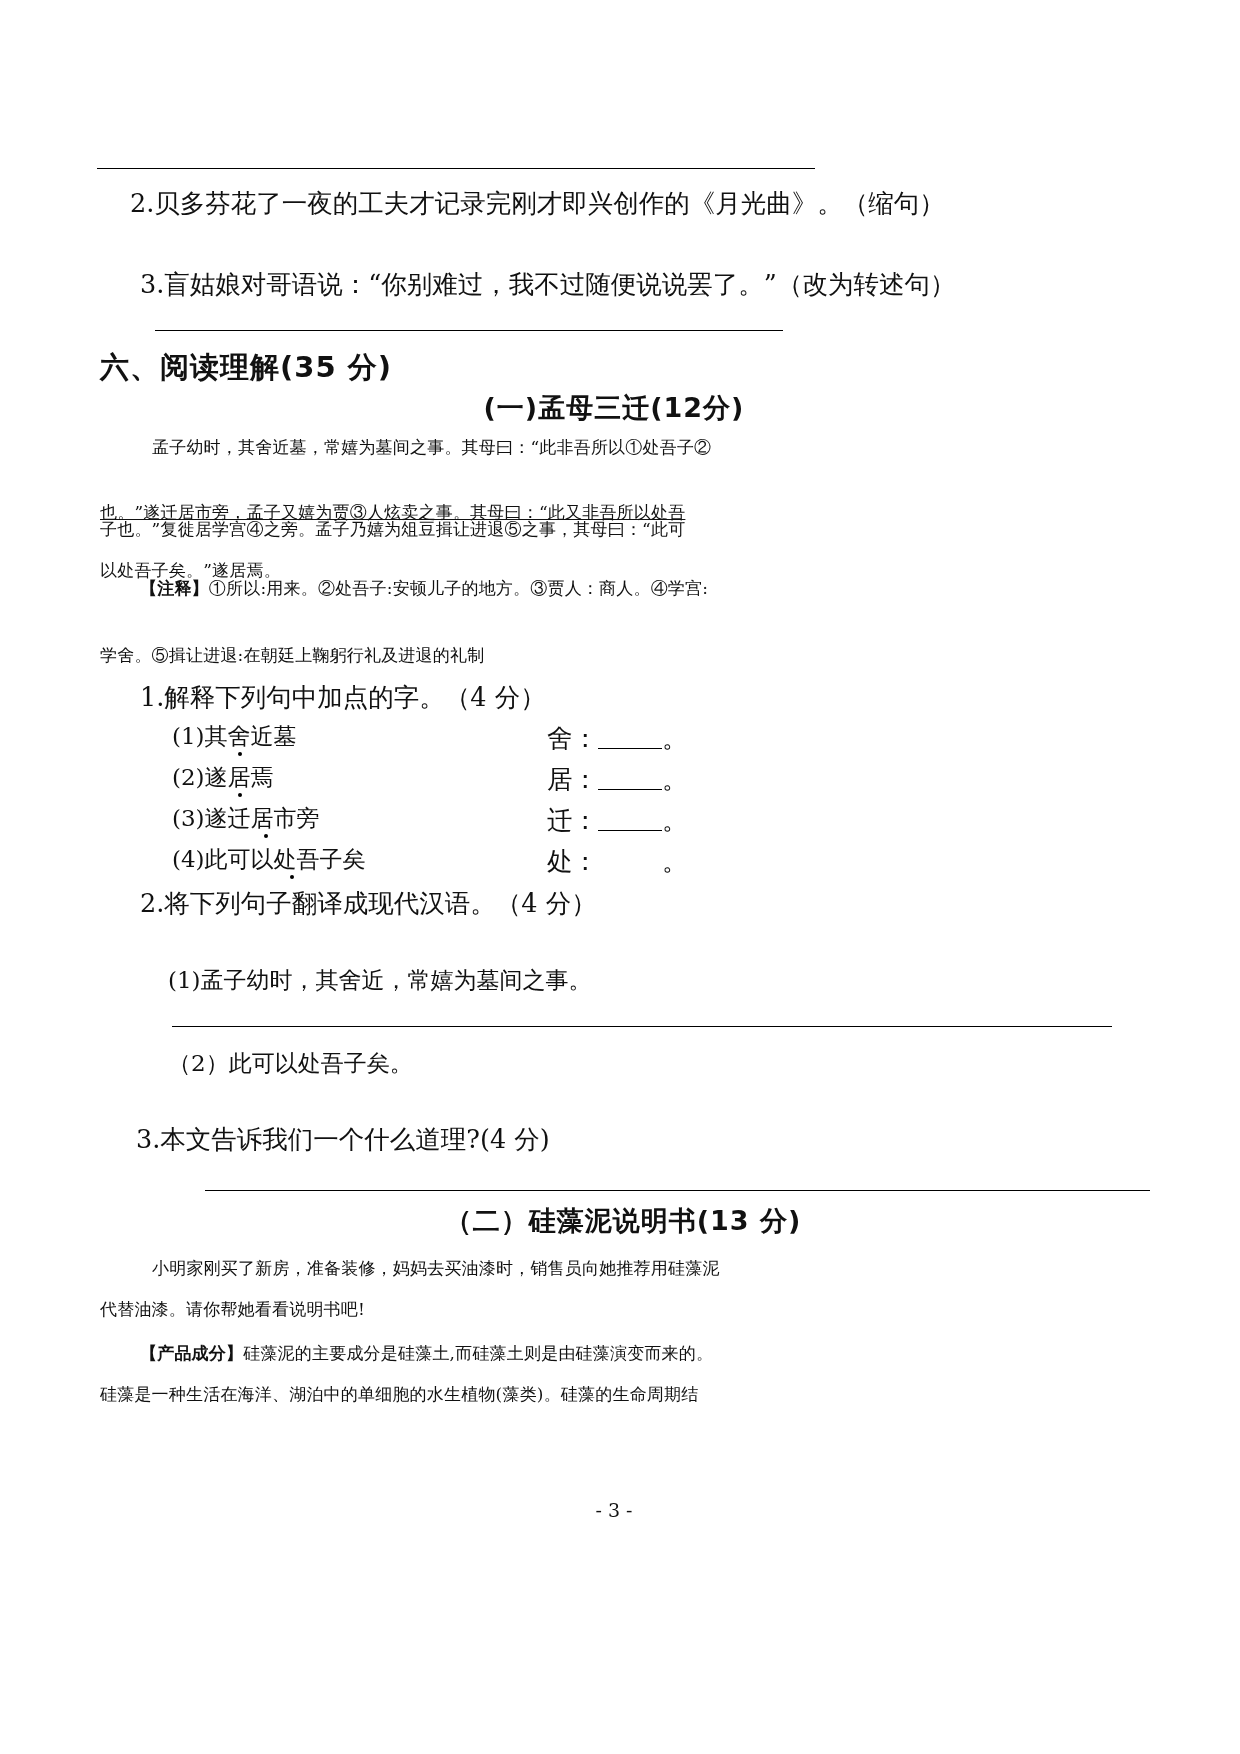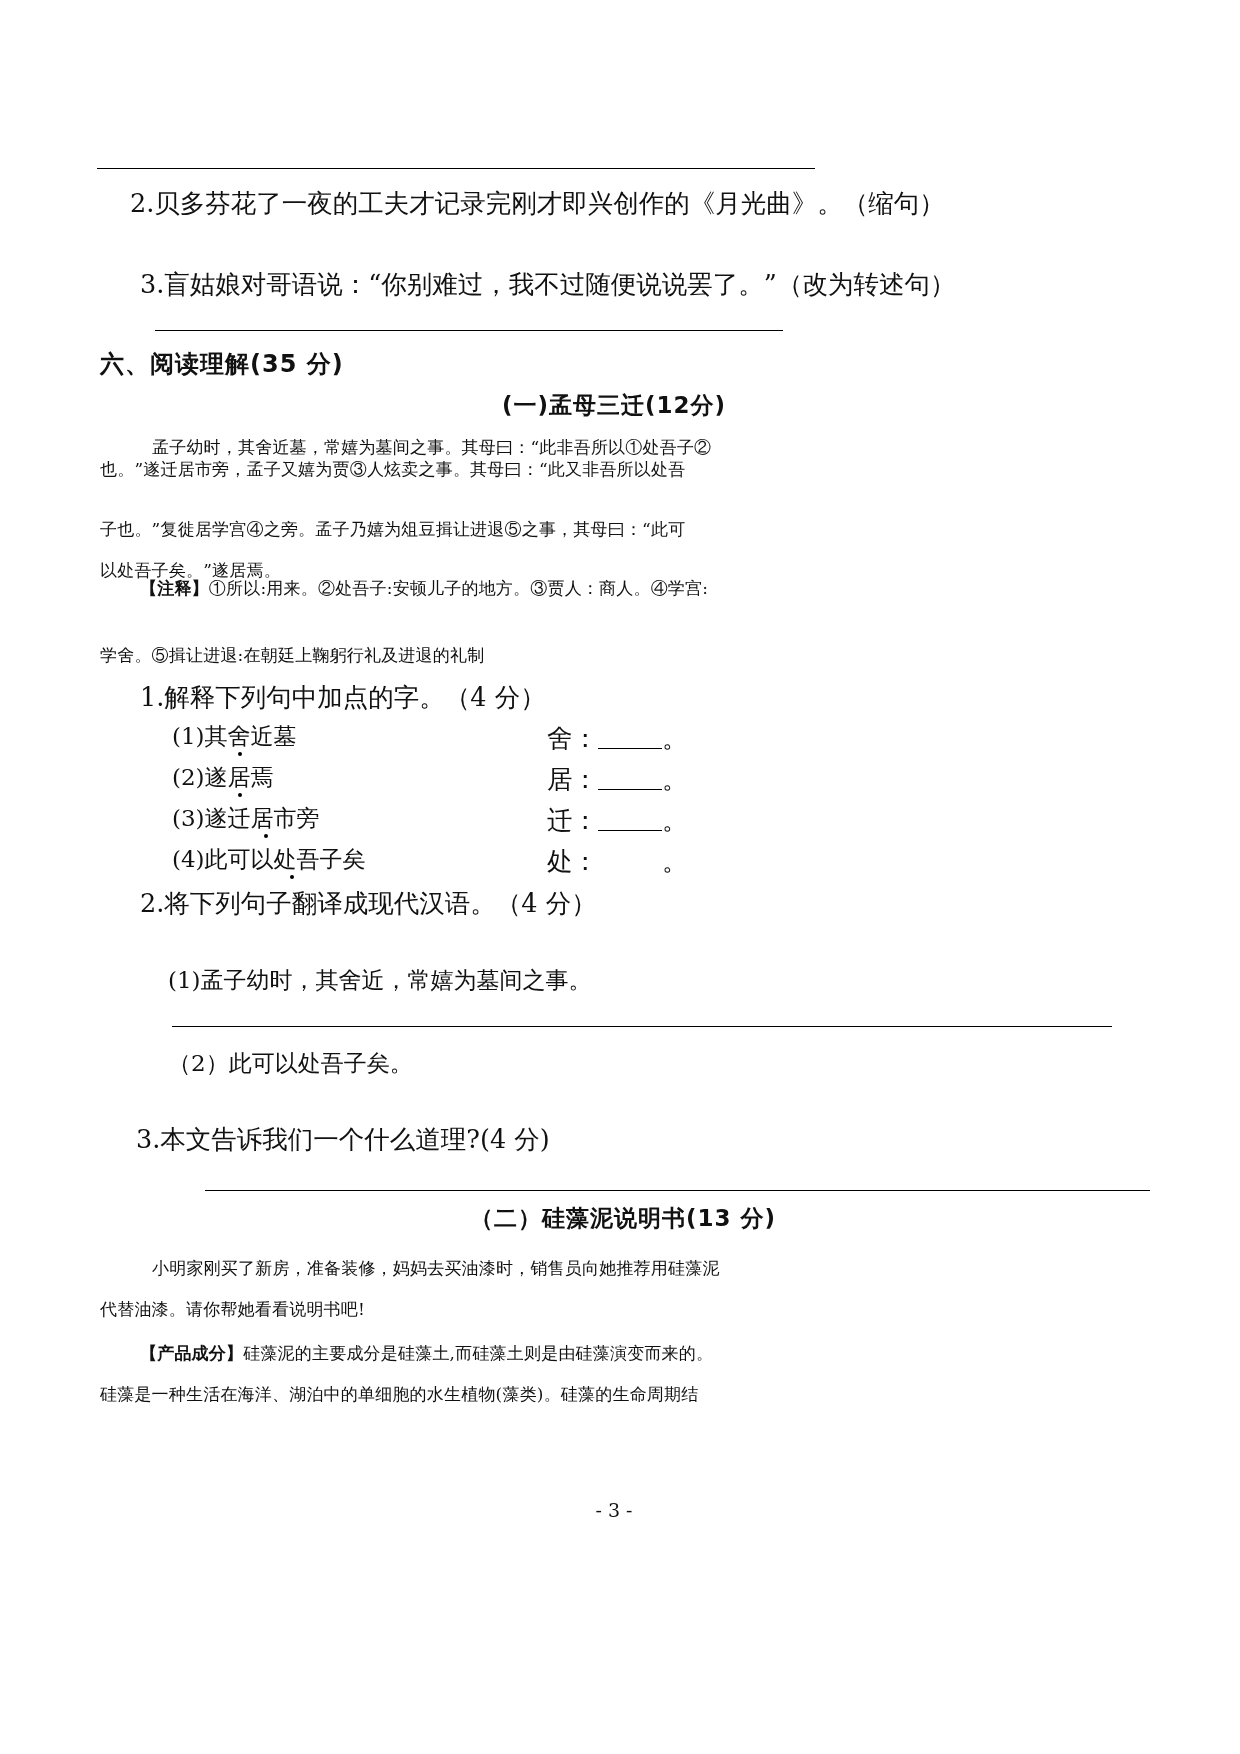--- a/index.html
+++ b/index.html
@@ -29,30 +29,30 @@
     position: absolute;
     border-bottom: 1.6px solid #000;
     height: 0;
   }
 
   
   .sec-heading {
     position: absolute;
     font-family: "DejaVu Sans", "Liberation Sans", sans-serif;
     font-weight: bold;
-    font-size: 24px;
+    font-size: 29px;
     letter-spacing: 1px;
   }
   .sub-title {
     position: absolute;
     width: 100%;
     text-align: center;
     font-family: "DejaVu Sans", "Liberation Sans", sans-serif;
     font-weight: bold;
-    font-size: 23px;
+    font-size: 27px;
     letter-spacing: 1px;
   }
   .q {
     position: absolute;
     font-size: 25.5px;
     white-space: pre;
   }
   .sub-q {
     position: absolute;
     font-size: 23px;
@@ -100,21 +100,21 @@
 
   <div class="q" style="left:140px; top:267px;">3.盲姑娘对哥语说：“你别难过，我不过随便说说罢了。”（改为转述句）</div>
 
   <div class="rule" style="left:155px; top:330px; width:628px;"></div>
 
   <div class="sec-heading" style="left:100px; top:348px;">六、阅读理解(35 分)</div>
 
   <div class="sub-title" style="left:0px; top:390px;">(一)孟母三迁(12分)</div>
 
   <div class="para-abs" style="left:152px; top:427px;">孟子幼时，其舍近墓，常嬉为墓间之事。其母曰：“此非吾所以①处吾子②</div>
-  <div class="para-abs" style="left:100px; top:449px;">也。”遂迁居市旁，孟子又嬉为贾③人炫卖之事。其母曰：“此又非吾所以处吾</div>
+  <div class="para-abs" style="left:100px; top:492px;text-decoration:underline;">也。”遂迁居市旁，孟子又嬉为贾③人炫卖之事。其母曰：“此又非吾所以处吾</div>
   <div class="para-abs" style="left:100px; top:509px;">子也。”复徙居学宫④之旁。孟子乃嬉为俎豆揖让进退⑤之事，其母曰：“此可</div>
   <div class="para-abs" style="left:100px; top:550px;">以处吾子矣。”遂居焉。</div>
 
   <div class="para-abs" style="left:140px; top:568px;"><span class="bold-bracket">【注释】</span><span>①所以:用来。②处吾子:安顿儿子的地方。③贾人：商人。④学宫:</span></div>
   <div class="para-abs" style="left:100px; top:635px;">学舍。⑤揖让进退:在朝廷上鞠躬行礼及进退的礼制</div>
 
   <div class="q" style="left:140px; top:680px;">1.解释下列句中加点的字。（4 分）</div>
 
   <div class="sub-q" style="left:172px; top:721px;">(1)其舍近墓</div>
   <div class="ans-label" style="left:547px; top:721px;">舍：</div>

